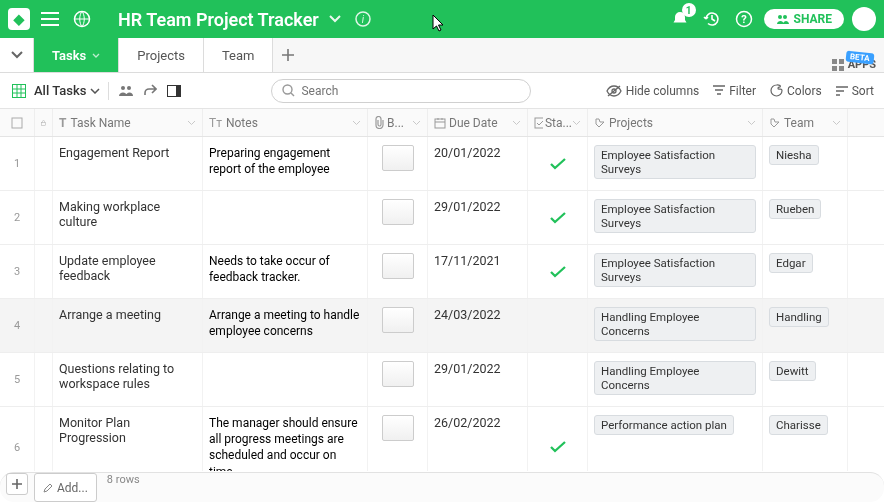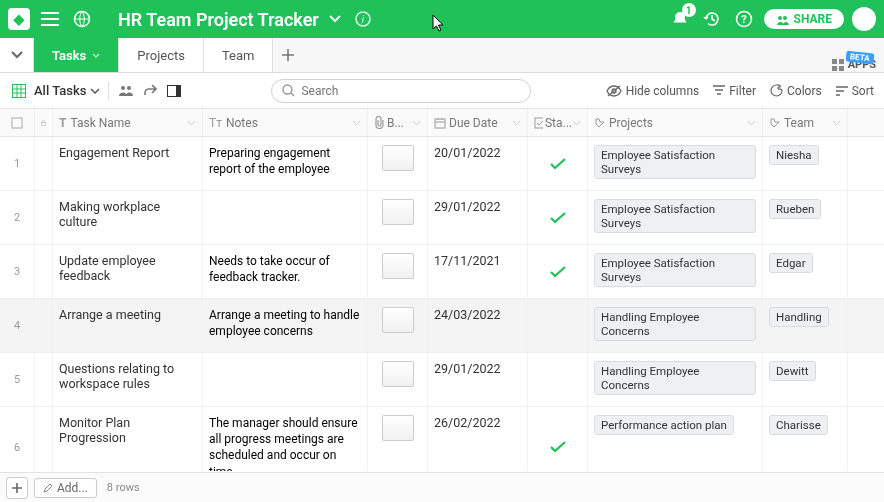--- a/index.html
+++ b/index.html
@@ -7,21 +7,21 @@
 
 .topbar { background: #21c15a; height: 38px; display: flex; align-items: center; padding: 0 8px; gap: 8px; color: #fff; }
 .topbar .logo { width: 22px; height: 22px; background: #fff; border-radius: 4px; display: flex; align-items: center; justify-content: center; color: #21c15a; font-weight: bold; font-size: 14px; }
 .topbar .icon-btn { width: 24px; height: 24px; display: flex; align-items: center; justify-content: center; cursor: pointer; border-radius: 3px; }
 .topbar .title { font-size: 18px; font-weight: 600; margin-left: 16px; }
 .topbar .title-chevron { margin-left: 2px; opacity: .9; }
 .topbar .info-circle { margin-left: 6px; opacity: .85; }
 .topbar .spacer { flex: 1; }
 .topbar .bell-wrap { position: relative; }
 .topbar .badge { position: absolute; top: -4px; right: -4px; background: #fff; color: #21c15a; border-radius: 50%; width: 14px; height: 14px; font-size: 10px; font-weight: bold; display: flex; align-items: center; justify-content: center; }
-.topbar .share-btn { background: #fff; color: #21c15a; border-radius: 14px; padding: 3px 12px; font-weight: 700; font-size: 12px; display: flex; align-items: flex-end; gap: 4px; }
+.topbar .share-btn { background: #fff; color: #21c15a; border-radius: 14px; padding: 3px 12px; font-weight: 700; font-size: 12px; display: flex; align-items: center; gap: 4px; }
 .topbar .avatar { width: 24px; height: 24px; border-radius: 50%; background: #fff; }
 
 .tabstrip { height: 35px; background: #f7f7f7; border-bottom: 1px solid #dcdcdc; display: flex; align-items: stretch; position: relative; }
 .tabstrip .expand { width: 34px; display: flex; align-items: center; justify-content: center; border-right: 1px solid #dcdcdc; background: #fff; }
 .tab { display: flex; align-items: center; padding: 0 18px; font-size: 13px; color: #555; cursor: pointer; border-right: 1px solid #dcdcdc; position: relative; background: #fff; }
 .tab.active { background: #21c15a; color: #fff; font-weight: 600; }
 .tab .tcar { margin-left: 6px; opacity: .7; }
 .add-tab { width: 30px; display: flex; align-items: center; justify-content: center; color: #777; }
 .apps-pill { position: absolute; right: 8px; top: 20px; display: flex; align-items: center; gap: 4px; font-size: 11px; font-weight: 700; color: #555; }
 .beta-tag { position: absolute; right: 2px; top: -6px; background: #3aa0ff; color: #fff; font-size: 8px; padding: 1px 4px; border-radius: 3px; transform: rotate(6deg); }
@@ -58,21 +58,21 @@
 .taskcell { width: 150px; color: #333; }
 .notescell { width: 165px; color: #000000; font-size: 12px; line-height: 1.35; }
 .attcell { width: 60px; display: flex; align-items: flex-start; justify-content: center; }
 .att-thumb { width: 32px; height: 26px; border: 1px solid #ccc; border-radius: 2px; background: linear-gradient(#fff, #f0f0f0); }
 .duecell { width: 100px; color: #333; }
 .statuscell { width: 60px; display: flex; align-items: center; justify-content: center; color: #21c15a; font-size: 16px; font-weight: bold; }
 .projcell { width: 175px; }
 .chip { display: inline-block; background: #eef0f2; border: 1px solid #d8dce0; border-radius: 3px; padding: 2px 6px; font-size: 11.5px; color: #333; }
 .teamcell { width: 85px; }
 
-.footer { position: absolute; bottom: 0; left: 0; right: 0; height: 30px; border-top: 1px solid #e2e2e2; background: #fbfbfb; display: flex; align-items: center; padding: 0 6px; gap: 6px; font-size: 12px; }
+.footer { position: absolute; bottom: 0; left: 0; right: 0; height: 30px; border-top: 1px solid #e2e2e2; background: #fbfbfb; display: flex; padding: 0 6px; gap: 6px; font-size: 12px; border-radius: 14px; }
 .footer .plus-btn { width: 22px; height: 22px; border: 1px solid #ccc; border-radius: 3px; display: flex; align-items: center; justify-content: center; background: #fff; }
 .footer .add-btn { display: flex; align-items: center; gap: 4px; color: #666; border: 1px solid #ccc; border-radius: 3px; padding: 2px 8px; background: #fff; }
 .footer .rowcount { color: #888; font-size: 11px; margin-left: 4px; }
 
 svg { display: block; }
 .cursor-img { position: absolute; left: 432px; top: 14px; pointer-events: none; }
 </style>
 </head>
 <body>
 

